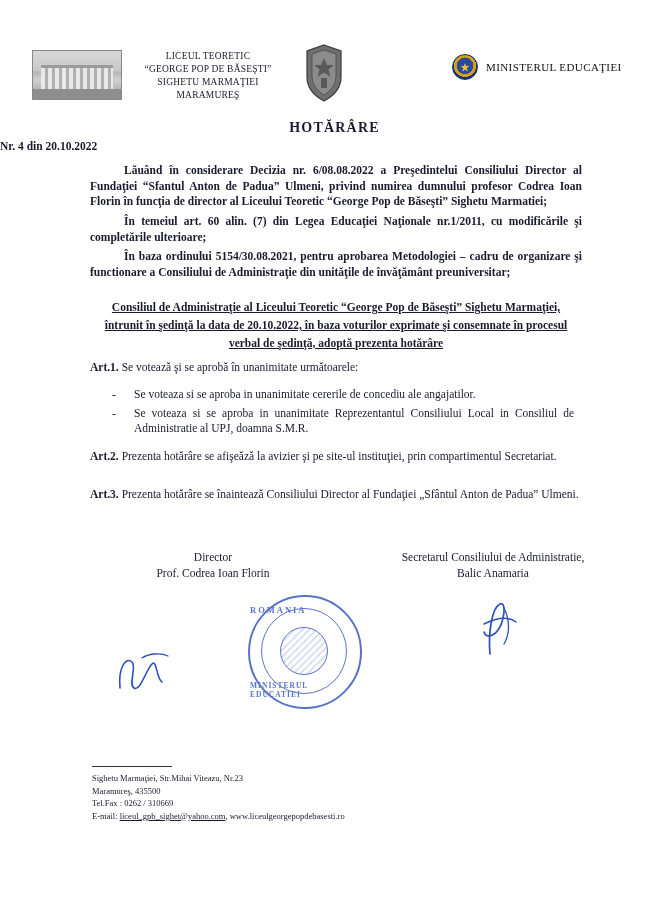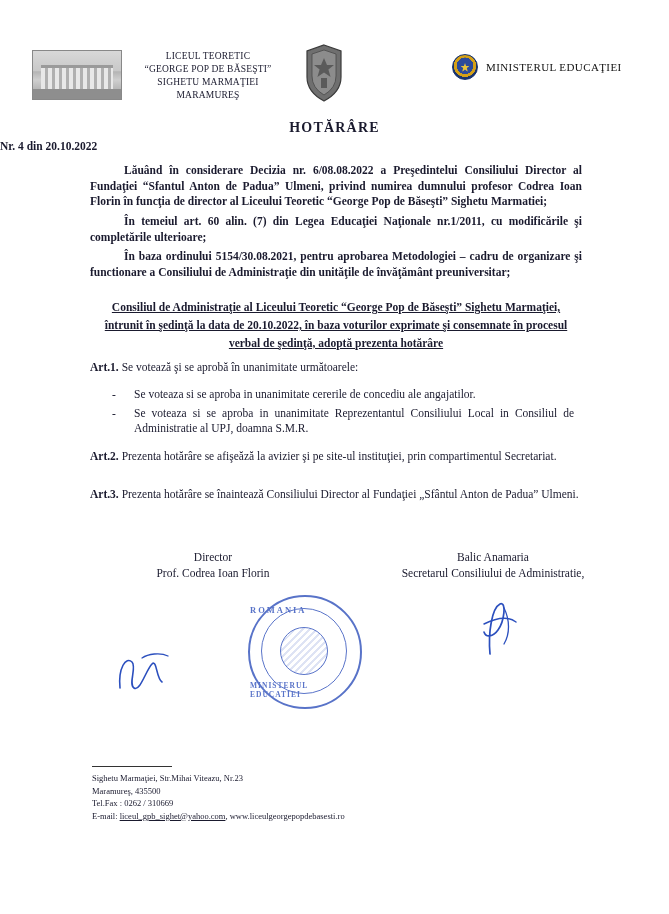--- a/index.html
+++ b/index.html
@@ -321,22 +321,22 @@
   <div class="art art3">
     <b>Art.3.</b><span> Prezenta hotărâre se înaintează Consiliului Director al Fundaţiei „Sfântul Anton de Padua” Ulmeni.</span>
   </div>
 
   <div class="sig-left">
     <div>Director</div>
     <div>Prof. Codrea Ioan Florin</div>
   </div>
 
   <div class="sig-right">
+    <div>Secretarul Consiliului de Administratie,</div>
     <div>Balic Anamaria</div>
-    <div>Secretarul Consiliului de Administratie,</div>
   </div>
 
   <div class="signature-ink sig-scribble-left">
     <svg width="70" height="50" viewBox="0 0 70 50">
       <path d="M8 40 C6 20 14 8 20 14 C25 19 16 36 22 40 C28 44 34 22 40 16 C45 11 44 30 50 34" fill="none" stroke="#2b4fbe" stroke-width="1.6" stroke-linecap="round"></path>
       <path d="M30 10 C36 6 48 4 56 8" fill="none" stroke="#2b4fbe" stroke-width="1.3" stroke-linecap="round"></path>
     </svg>
   </div>
 
   <div class="signature-ink sig-scribble-right">

